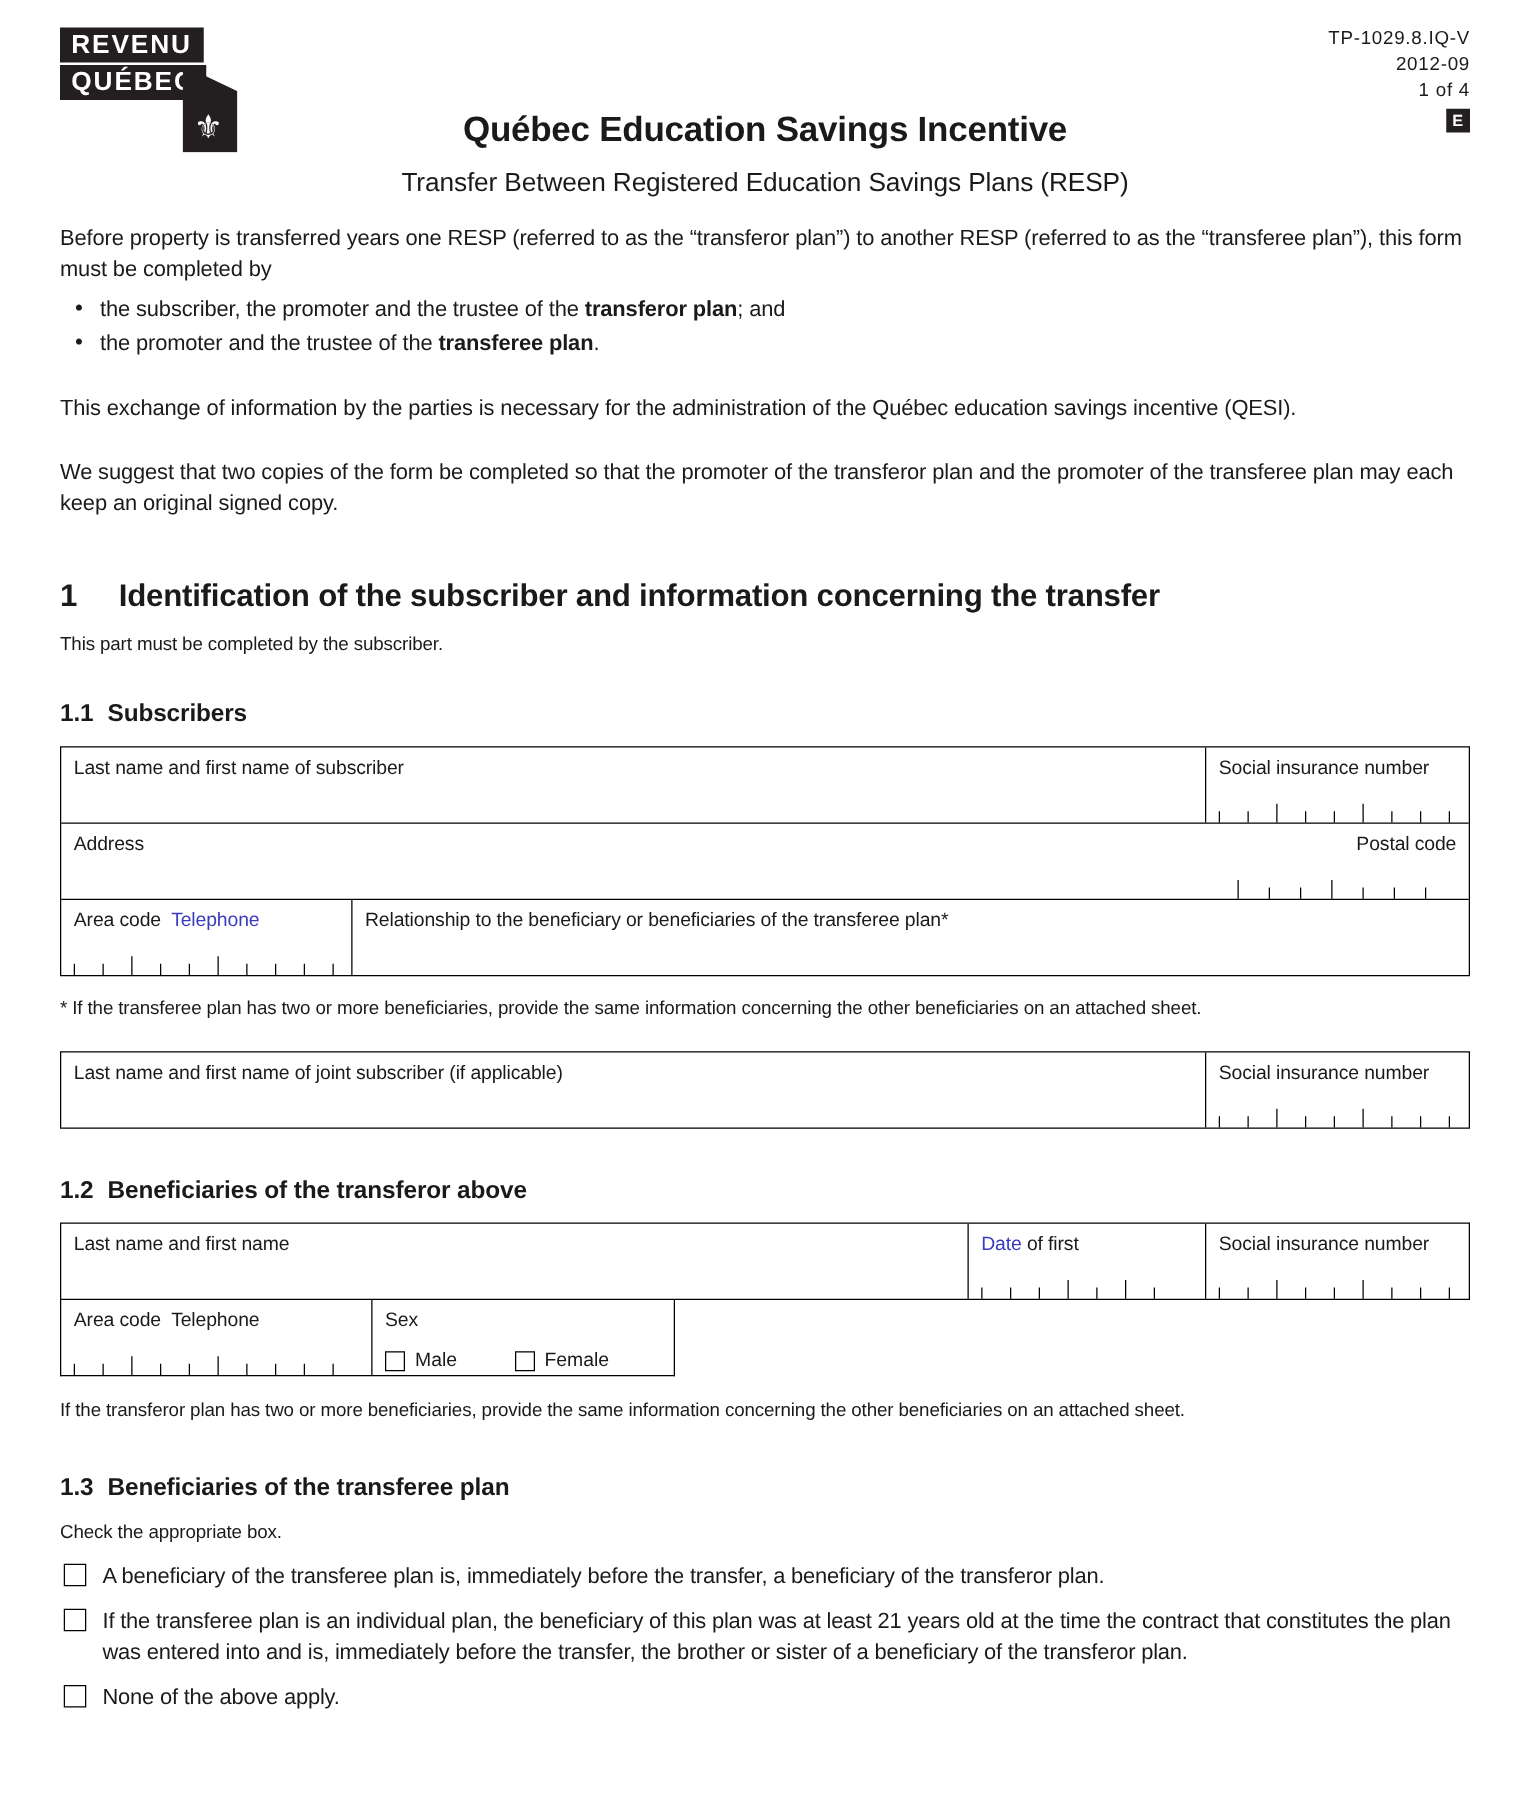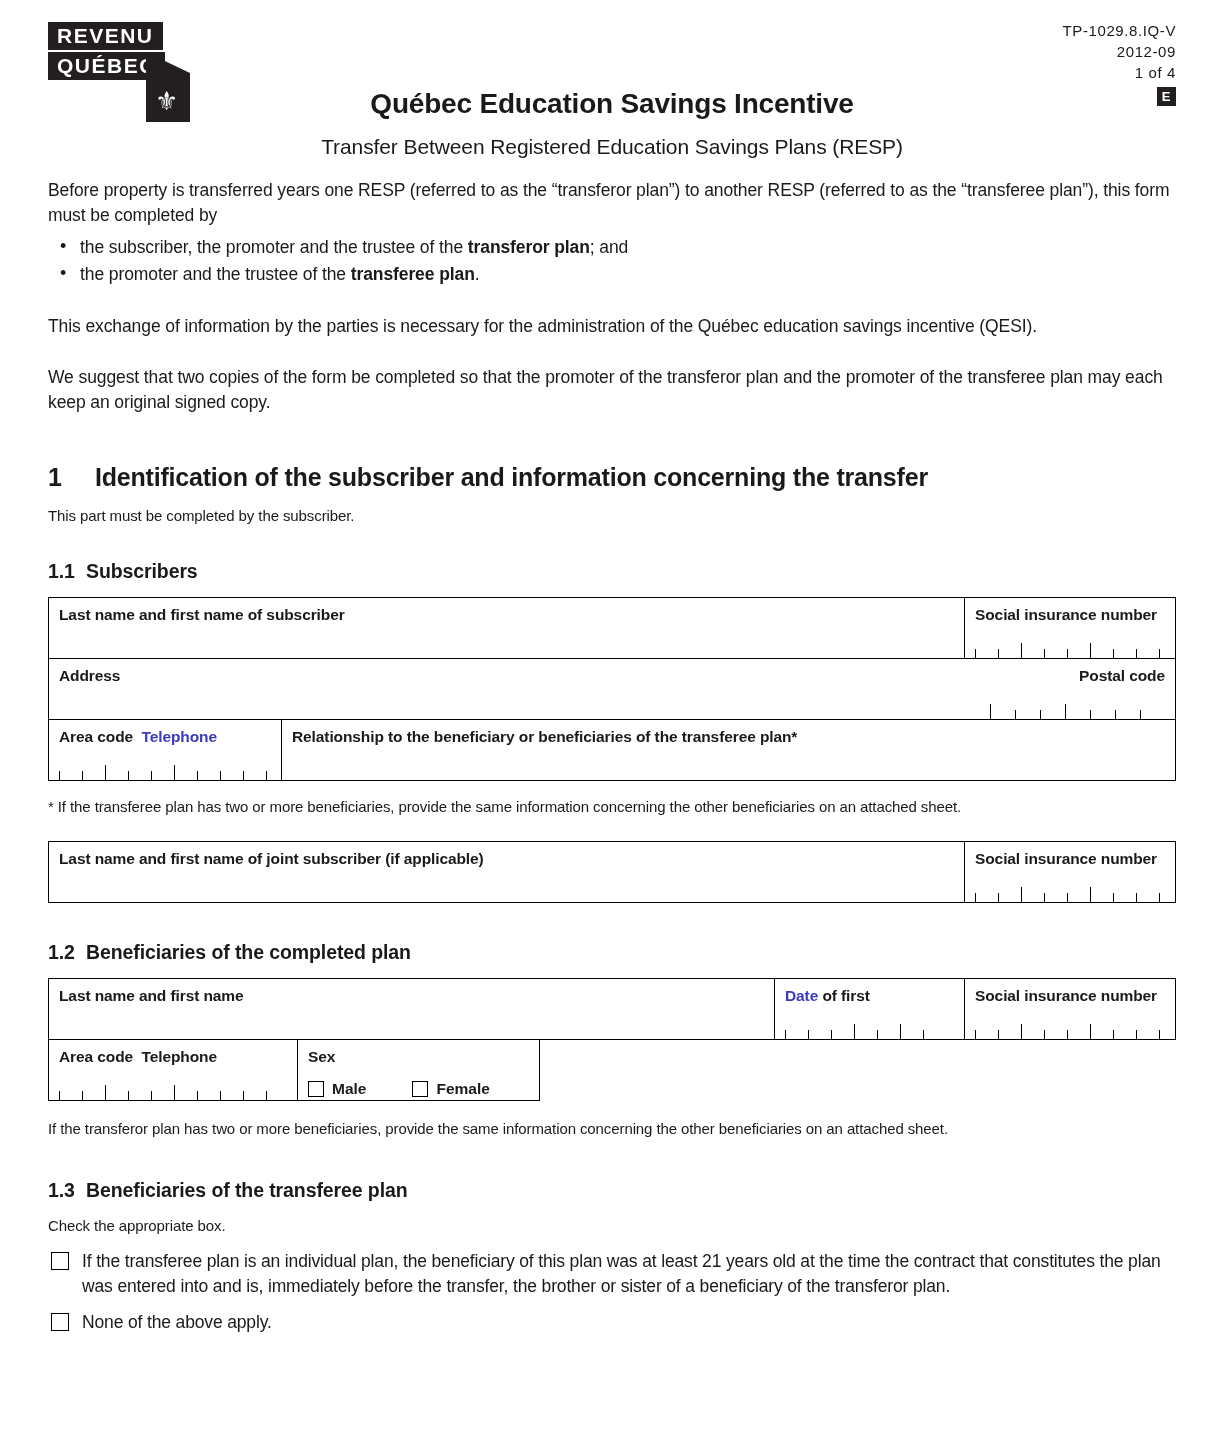--- a/index.html
+++ b/index.html
@@ -175,21 +175,20 @@
   }
   .frow {
     display: flex;
     position: relative;
   }
   .frow + .frow { border-top: 1.3px solid #000; }
   .fcell {
     position: relative;
     padding: 8px 0 0 10px;
     min-height: 60px;
-    font-weight: bold;
   }
   .fcell + .fcell { border-left: 1.3px solid #000; }
   .flabel {
     font-size: 15.5px;
     line-height: 18px;
     letter-spacing: -0.1px;
     color: #1a1a1a;
     white-space: nowrap;
   }
   .flabel .blue { color: #3b3bbf; }
@@ -397,21 +396,21 @@
             <i class="short" style="left:194px"></i>
           </div>
         </div>
       </div>
     </div>
 
     <div style="height:38px"></div>
 
     <h2 class="subsection">
       <span class="num">1.2</span>
-      <span>Beneficiaries of the completed plan</span>
+      <span>Beneficiaries of the transferor above</span>
     </h2>
 
     <div style="height:14px"></div>
 
     <div style="position:relative;">
 
       <div class="ftable">
         <div class="frow">
           <div class="fcell" style="flex:0 0 725px; height:60px;">
             <div class="flabel">Last name and first name</div>
@@ -485,20 +484,21 @@
       <span class="num">1.3</span>
       <span>Beneficiaries of the transferee plan</span>
     </h2>
 
     <div style="height:12px"></div>
     <p class="note">Check the appropriate box.</p>
 
     <ul class="checklist">
       <li>
         <span class="cbox"></span>
+        <span>A beneficiary of the transferee plan is, immediately before the transfer, a beneficiary of the transferor plan.</span>
       </li>
       <li>
         <span class="cbox"></span>
         <span>If the transferee plan is an individual plan, the beneficiary of this plan was at least 21 years old at the time the contract that constitutes the plan was entered into and is, immediately before the transfer, the brother or sister of a beneficiary of the transferor plan.</span>
       </li>
       <li>
         <span class="cbox"></span>
         <span>None of the above apply.</span>
       </li>
     </ul>

